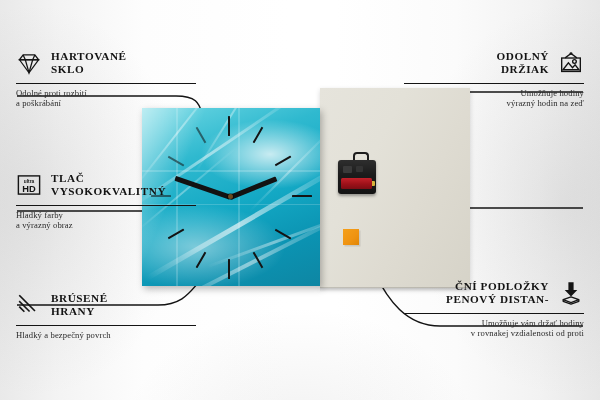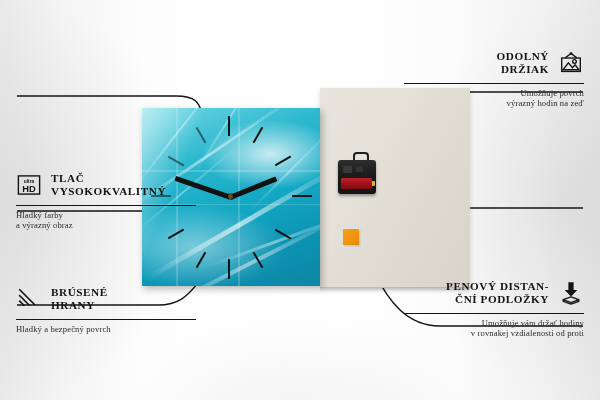--- a/index.html
+++ b/index.html
@@ -38,21 +38,21 @@
     height:0;border-top:1.35px solid #141414;margin-top:3px;margin-bottom:3.5px;
   }
   .feat-desc{
     font-family:"Liberation Serif", serif;
     font-size:8.6px;line-height:10.6px;color:#2a2a2a;letter-spacing:0.12px;
   }
 
   
   #f-glass{top:46px;}
   #f-print{top:168px;}
-  #f-edges{top:282px;}
+  #f-edges{top:288px;}
   #f-holder{top:46px;}
   #f-mech{top:168px;}
   #f-foam{top:276px;}
 
   
   #photo{position:absolute;left:142px;top:88px;width:328px;height:200px;}
 
   #backpanel{
     position:absolute;left:178px;top:0px;width:150px;height:200px;
     background:linear-gradient(118deg,#e6e4dc 0%,#e3e1d8 34%,#dedbd1 62%,#d6d3c8 100%);
@@ -172,20 +172,41 @@
       <div class="tick" style="left:9px;top:87px;width:20px;height:2.4px;opacity:.55;"></div>
       <div class="tick" style="left:33px;top:44px;width:2.2px;height:18px;transform:rotate(-60deg);opacity:.55;"></div>
       <div class="tick" style="left:58px;top:18px;width:2.2px;height:18px;transform:rotate(-30deg);opacity:.55;"></div>
 
       <div class="hand" style="left:88px;top:87px;width:50px;height:4.6px;transform:rotate(-22deg);"></div>
       <div class="hand" style="left:88px;top:87px;width:58px;height:4.6px;transform:rotate(199deg);"></div>
       <div id="hub"></div>
     </div>
   </div>
 
+  <div class="feat left" id="f-glass">
+    <div class="feat-head">
+      <svg class="feat-icon" viewBox="0 0 24 24">
+        <g fill="none" stroke="#141414" stroke-width="1.15">
+          <path d="M3.2 9 L12 21 L20.8 9 Z"></path>
+          <path d="M3.2 9 L6.6 4.6 H17.4 L20.8 9 Z"></path>
+          <path d="M6.6 4.6 L8.6 9 L12 21 L15.4 9 L17.4 4.6"></path>
+          <path d="M3.2 9 H20.8"></path>
+        </g>
+      </svg>
+      <div>
+        <div class="feat-title">HARTOVANÉ</div>
+        <div class="feat-title">SKLO</div>
+      </div>
+    </div>
+    <div class="rule"></div>
+    <div class="feat-desc">
+      <div>Odolné proti rozbití</div>
+      <div>a poškrábání</div>
+    </div>
+  </div>
 
   <div class="feat left" id="f-print">
     <div class="feat-head">
       <svg class="feat-icon" viewBox="0 0 24 24">
         <rect x="2.2" y="3.6" width="19.6" height="16.8" fill="none" stroke="#141414" stroke-width="1.3"></rect>
         <text x="12" y="10.4" font-family="Liberation Sans, sans-serif" font-size="4.4" font-weight="bold" text-anchor="middle" fill="#141414">ultra</text>
         <text x="12" y="18" font-family="Liberation Sans, sans-serif" font-size="8.6" font-weight="bold" text-anchor="middle" fill="#141414">HD</text>
       </svg>
       <div>
         <div class="feat-title">TLAČ</div>
@@ -230,38 +251,38 @@
         </g>
         <circle cx="12" cy="3.3" r="1.3" fill="#141414"></circle>
       </svg>
       <div>
         <div class="feat-title">ODOLNÝ</div>
         <div class="feat-title">DRŽIAK</div>
       </div>
     </div>
     <div class="rule"></div>
     <div class="feat-desc">
-      <div>Umožňuje povrch</div>
+      <div>Umožňuje hodiny</div>
       <div>výrazný hodin na zeď</div>
     </div>
   </div>
 
 
   <div class="feat right" id="f-foam">
     <div class="feat-head">
       <svg class="feat-icon" viewBox="0 0 24 24">
         <path d="M9.6 2 h4.8 v7.2 h3.4 L12 15.2 L6.2 9.2 h3.4 Z" fill="#141414"></path>
         <g fill="none" stroke="#141414" stroke-width="1.25" stroke-linejoin="round">
           <path d="M12 15.6 L4.8 18.2 L12 20.8 L19.2 18.2 Z"></path>
           <path d="M4.8 18.2 v1.5 L12 22.3 L19.2 19.7 v-1.5"></path>
         </g>
       </svg>
       <div>
+        <div class="feat-title">ČNÍ PODLOŽKY</div>
         <div class="feat-title">PENOVÝ DISTAN-</div>
-        <div class="feat-title">ČNÍ PODLOŽKY</div>
       </div>
     </div>
     <div class="rule"></div>
     <div class="feat-desc">
       <div>Umožňuje vám držať hodiny</div>
       <div>v rovnakej vzdialenosti od proti</div>
     </div>
   </div>
 
 </div>

